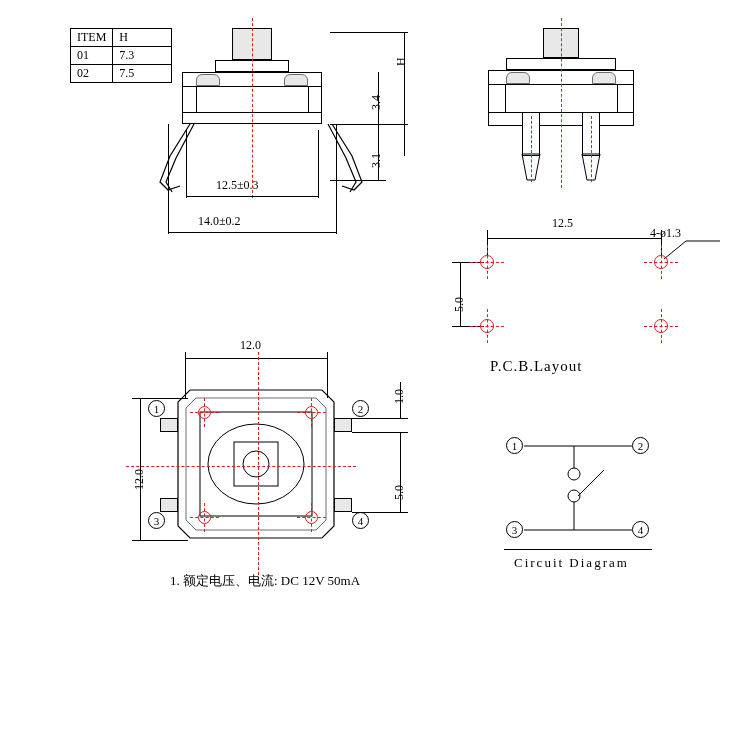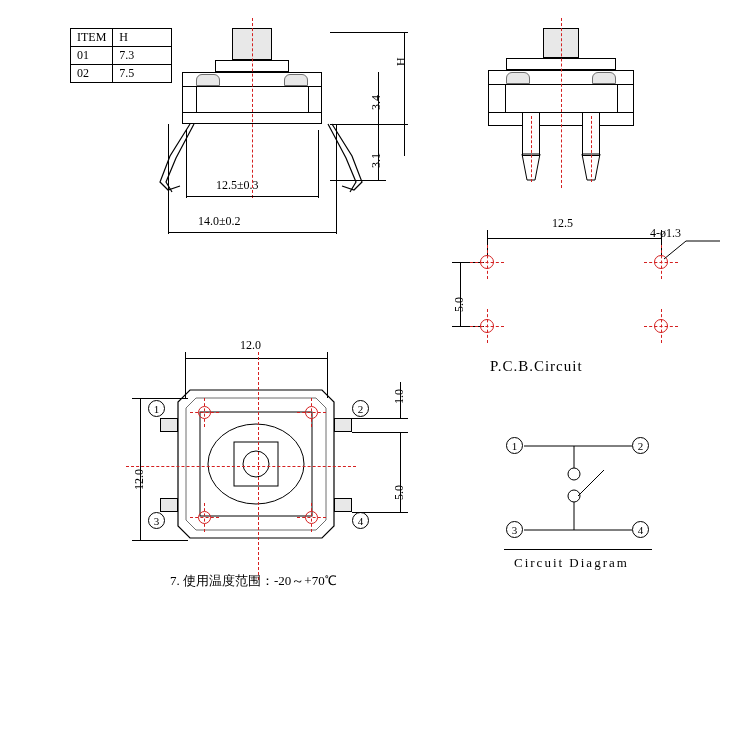--- a/index.html
+++ b/index.html
@@ -148,21 +148,21 @@
 
   <div class="circ-red" style="left:654px;top:319px;width:14px;height:14px;"></div>
   <div class="hr-red" style="left:644px;top:326px;width:34px;"></div>
   <div class="vr-red" style="left:661px;top:309px;height:34px;"></div>
 
   <svg width="90" height="40" style="left:660px;top:235px;">
     <polyline points="4,24 26,6 60,6" fill="none" stroke="#000" stroke-width="1"></polyline>
   </svg>
   <div class="lbl abs" style="left:650px;top:226px;">4-ø1.3</div>
 
-  <div class="lbl-b abs" style="left:490px;top:358px;letter-spacing:1px;">P.C.B.Circuit</div>
+  <div class="lbl-b abs" style="left:490px;top:358px;letter-spacing:1px;">P.C.B.Layout</div>
 </div>
 
 <div>
 
   <div class="vl" style="left:185px;top:352px;height:46px;"></div>
   <div class="vl" style="left:327px;top:352px;height:46px;"></div>
   <div class="hl" style="left:185px;top:358px;width:142px;"></div>
   <div class="lbl abs" style="left:240px;top:338px;">12.0</div>
 
   <div class="hl" style="left:132px;top:398px;width:56px;"></div>
@@ -231,14 +231,14 @@
     <circle cx="74" cy="44" r="6" fill="none" stroke="#000" stroke-width="1"></circle>
     <circle cx="74" cy="66" r="6" fill="none" stroke="#000" stroke-width="1"></circle>
     <line x1="78" y1="66" x2="104" y2="40" stroke="#000" stroke-width="1"></line>
   </svg>
 
   <div class="hl" style="left:504px;top:549px;width:148px;"></div>
   <div class="lbl abs" style="left:514px;top:555px;letter-spacing:2px;font-size:13px;">Circuit Diagram</div>
 </div>
 
 <div class="abs" style="left:170px;top:570px;">
-  <div class="spec">7. 使用温度范围：-20～+70℃</div>
+  <div class="spec">1. 额定电压、电流: DC 12V 50mA</div>
 </div>
 
 </body></html>

